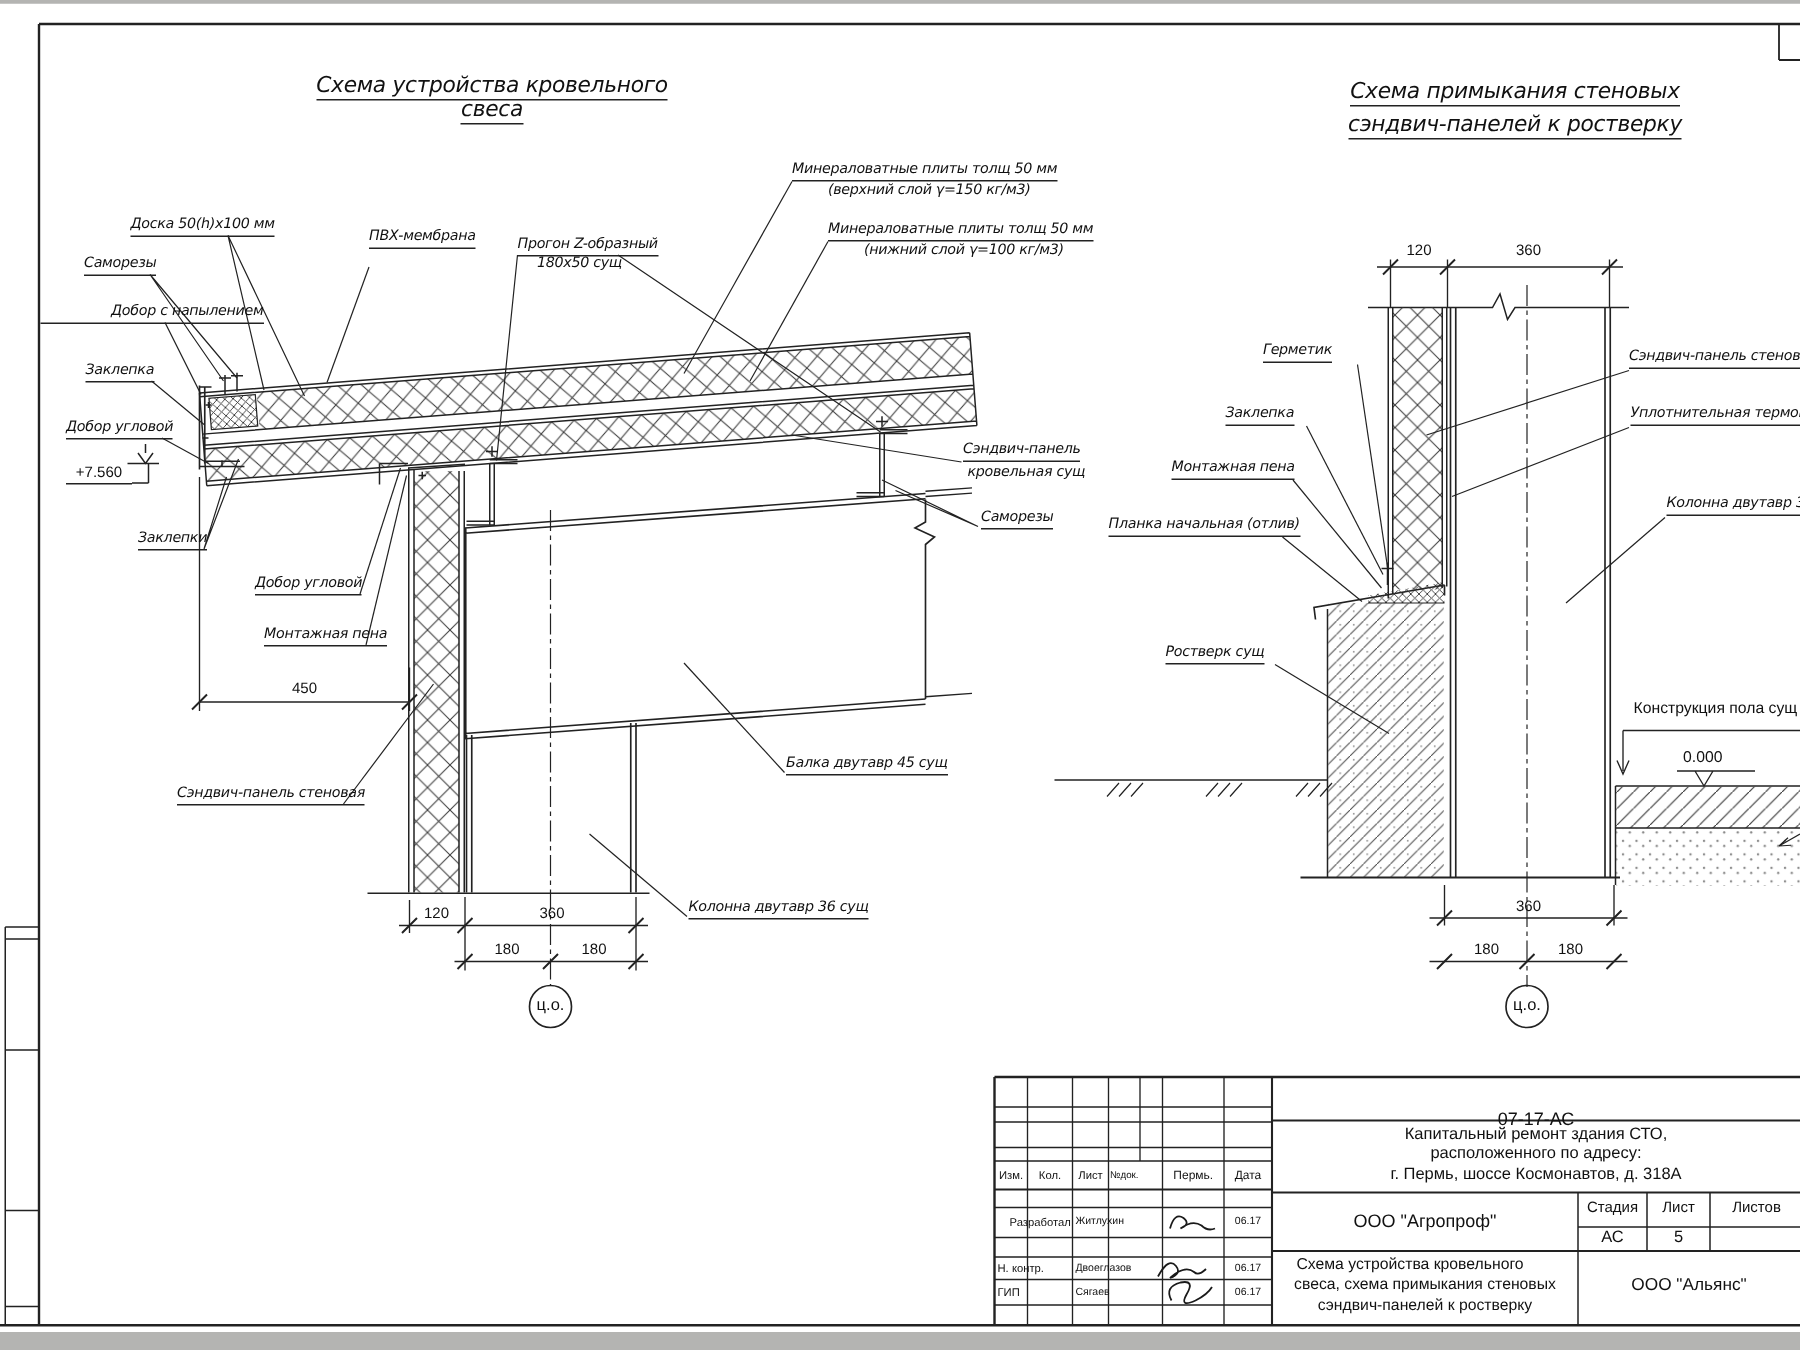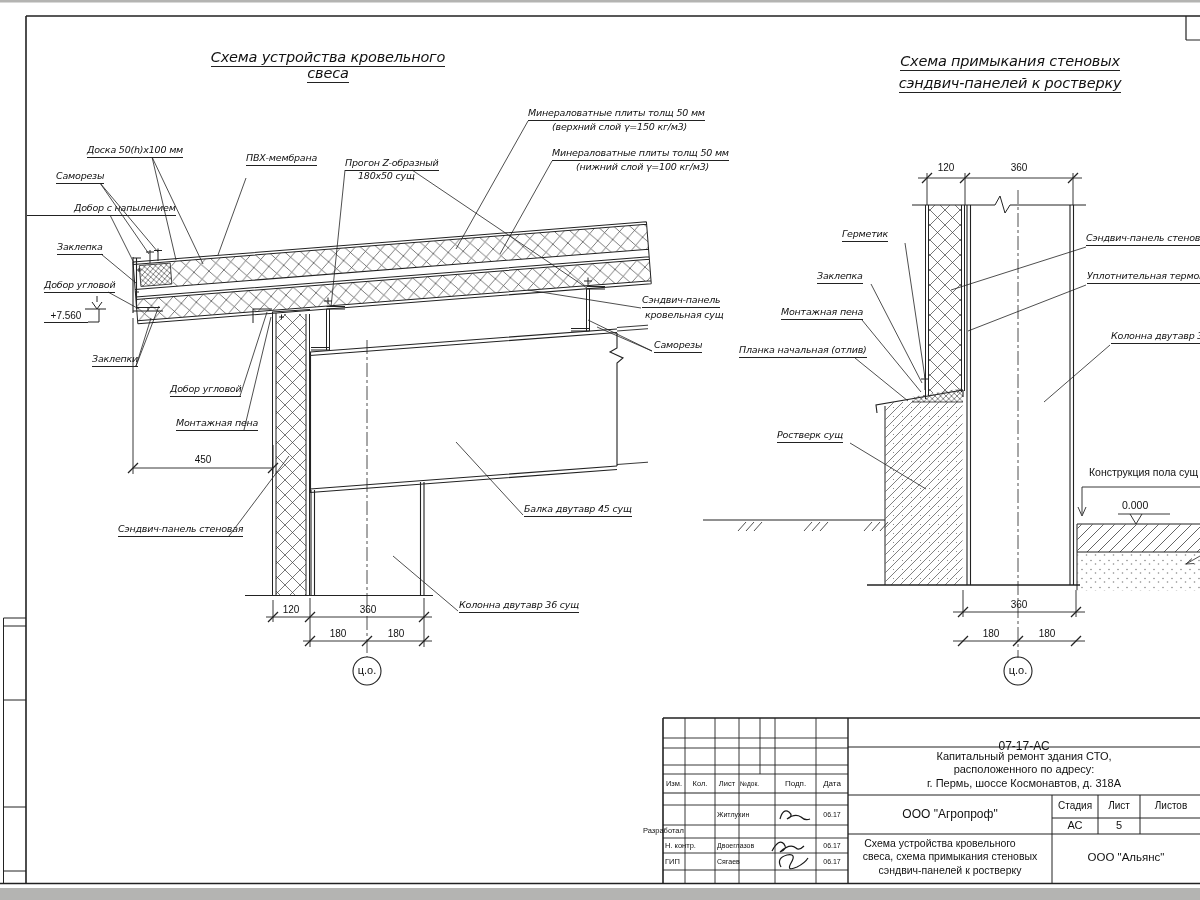--- a/index.html
+++ b/index.html
@@ -285,24 +285,24 @@
 <div class="tb" style="left:1098px;top:819px;width:42px;">5</div>
 <div class="tb" style="left:848px;top:837px;width:184px;font-size:10.5px;">Схема устройства кровельного</div>
 <div class="tb" style="left:848px;top:850px;width:204px;font-size:10.5px;">свеса, схема примыкания стеновых</div>
 <div class="tb" style="left:848px;top:864px;width:204px;font-size:10.5px;">сэндвич-панелей к ростверку</div>
 <div class="tb" style="left:1052px;top:851px;width:148px;font-size:11.5px;">ООО "Альянс"</div>
 
 <div class="tb" style="left:663px;top:779px;width:22px;font-size:7.5px;">Изм.</div>
 <div class="tb" style="left:685px;top:779px;width:30px;font-size:7.5px;">Кол.</div>
 <div class="tb" style="left:715px;top:779px;width:24px;font-size:7.5px;">Лист</div>
 <div class="tb tb-l" style="left:740px;top:780px;width:34px;font-size:6.5px;">№док.</div>
-<div class="tb" style="left:775px;top:779px;width:41px;font-size:8px;">Подп.</div>
+<div class="tb" style="left:775px;top:779px;width:41px;font-size:8px;">Пермь.</div>
 <div class="tb" style="left:816px;top:779px;width:32px;font-size:8px;">Дата</div>
 
-<div class="tb tb-l" style="left:643px;top:810px;width:48px;font-size:7.5px;margin-top:16px;">Разработал</div>
+<div class="tb tb-l" style="left:673px;top:810px;width:48px;font-size:7.5px;">Разработал</div>
 <div class="tb tb-l" style="left:717px;top:811px;width:44px;font-size:7px;">Житлухин</div>
 <div class="tb" style="left:816px;top:811px;width:32px;font-size:7px;">06.17</div>
 <div class="tb tb-l" style="left:665px;top:841px;width:48px;font-size:7.5px;">Н. контр.</div>
 <div class="tb tb-l" style="left:717px;top:842px;width:44px;font-size:7px;">Двоеглазов</div>
 <div class="tb" style="left:816px;top:842px;width:32px;font-size:7px;">06.17</div>
 <div class="tb tb-l" style="left:665px;top:857px;width:48px;font-size:7.5px;">ГИП</div>
 <div class="tb tb-l" style="left:717px;top:858px;width:44px;font-size:7px;">Сягаев</div>
 <div class="tb" style="left:816px;top:858px;width:32px;font-size:7px;">06.17</div>
 
 </div>

